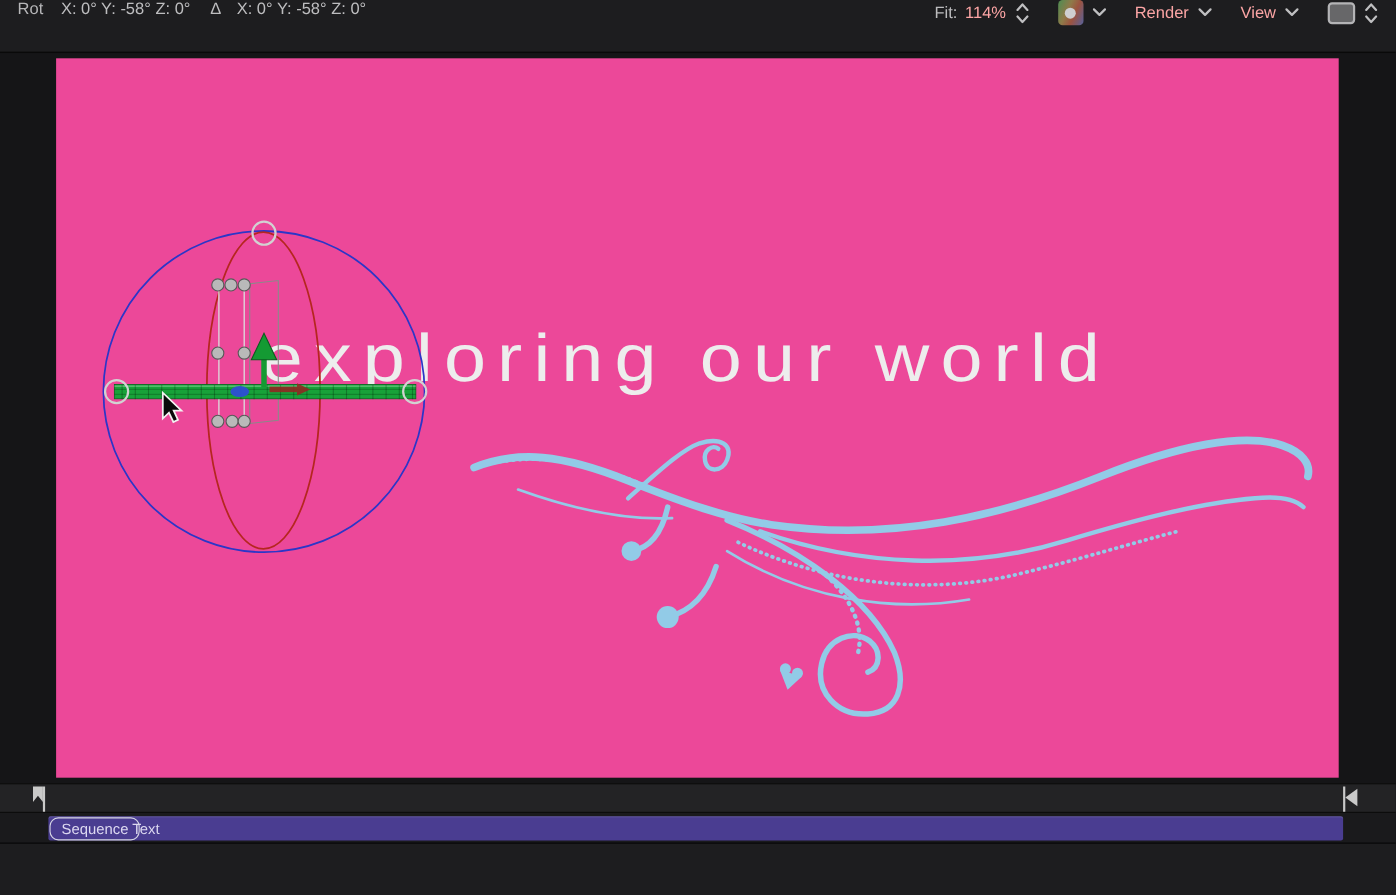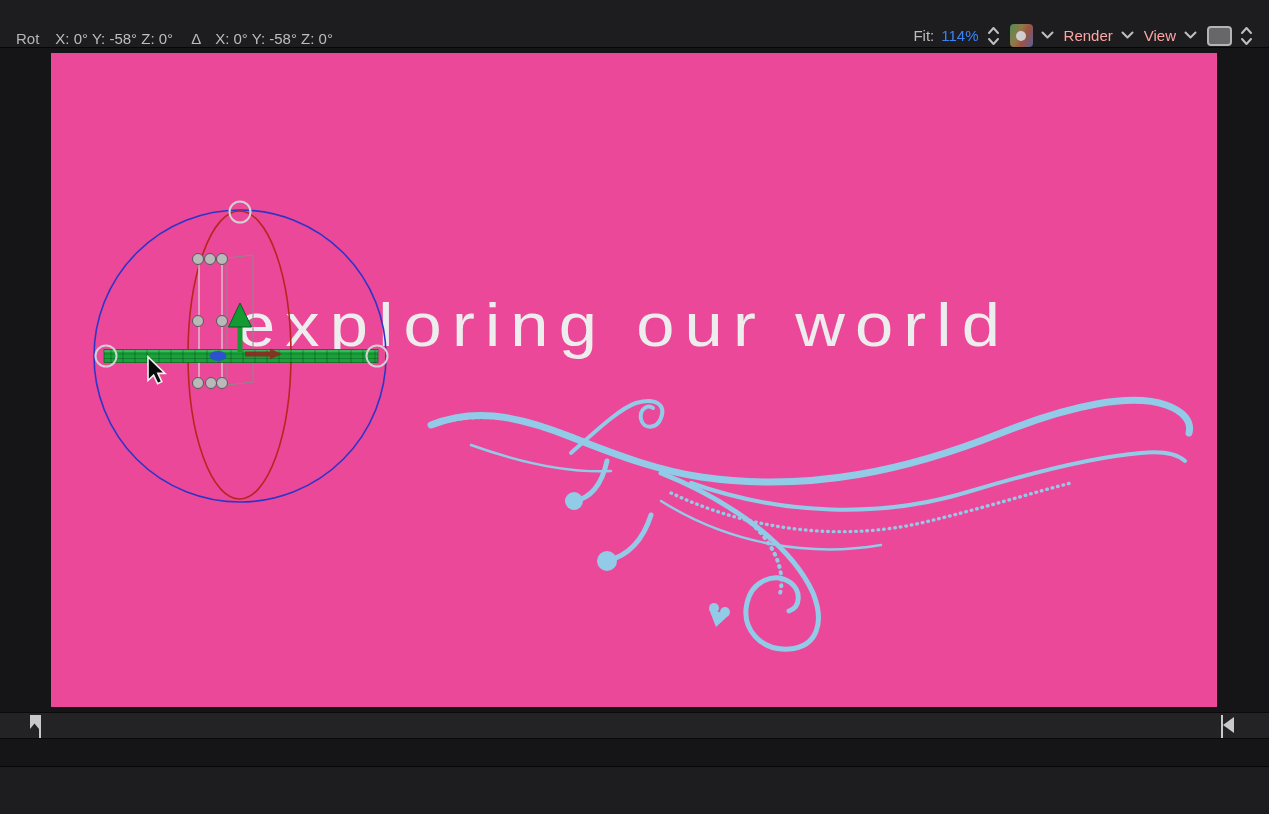--- a/index.html
+++ b/index.html
@@ -6,30 +6,30 @@
   *{box-sizing:border-box;}
   .app{
     position:relative;width:1269px;height:814px;overflow:hidden;
     background:#151517;font-family:"Liberation Sans",sans-serif;
     -webkit-font-smoothing:antialiased;
   }
   
   .topbar{
     position:absolute;left:0;top:0;width:1269px;height:48px;
     background:#1d1d1f;border-bottom:1px solid #060606;
-    display:flex;align-items:flex-end;padding:0 16px;
+    display:flex;align-items:flex-start;padding:0 16px;
     font-size:15px;color:#b6b6b8;
   }
   .topbar .grp{display:flex;align-items:center;}
   .rot-values{margin-left:16px;color:#bdbdbf;}
   .delta-sym{margin-left:18px;color:#bdbdbf;}
   .delta-values{margin-left:14px;color:#bdbdbf;}
-  .topbar-right{margin-left:auto;display:flex;align-items:center;gap:10px;}
+  .topbar-right{margin-left:auto;display:flex;align-items:center;gap:26px;}
   .fit-label{color:#bcbcbe;}
-  .fit-value{color:#3b82f6;margin-left:7px;}
+  .fit-value{color:#fca5a5;margin-left:7px;}
   .stepper{display:flex;flex-direction:column;align-items:center;margin-left:8px;}
   .chev{margin-left:8px;display:flex;align-items:center;}
   .swatch-gradient{
     width:23px;height:23px;border-radius:4px;position:relative;
     background:linear-gradient(115deg,#4e8d52 0%,#8f7a49 38%,#9c5340 62%,#55619c 100%);
   }
   .swatch-gradient .dot{
     position:absolute;left:50%;top:50%;width:10px;height:10px;margin:-5px 0 0 -5px;
     border-radius:50%;background:#cfcfd1;
   }
@@ -208,20 +208,26 @@
     <svg class="marker" style="left:27px" width="20" height="25" viewBox="0 0 20 25">
       <polygon points="3,1 12,1 12,15 7.5,9.5 3,15" fill="#c9c9c9"></polygon>
       <line x1="13" y1="1" x2="13" y2="24" stroke="#c9c9c9" stroke-width="2"></line>
     </svg>
     <svg class="marker" style="left:1213px" width="24" height="25" viewBox="0 0 24 25">
       <line x1="9" y1="1" x2="9" y2="24" stroke="#c9c9c9" stroke-width="2"></line>
       <polygon points="10,11 21,3 21,19" fill="#c9c9c9"></polygon>
     </svg>
   </div>
 
+  <div class="track">
+    <div class="clip-bar">
+      <span class="clip-label">Sequence Text</span>
+      <span class="clip-sel"></span>
+    </div>
+  </div>
 
   <div class="toolbar">
 
     
     
 
     
 
     
     

